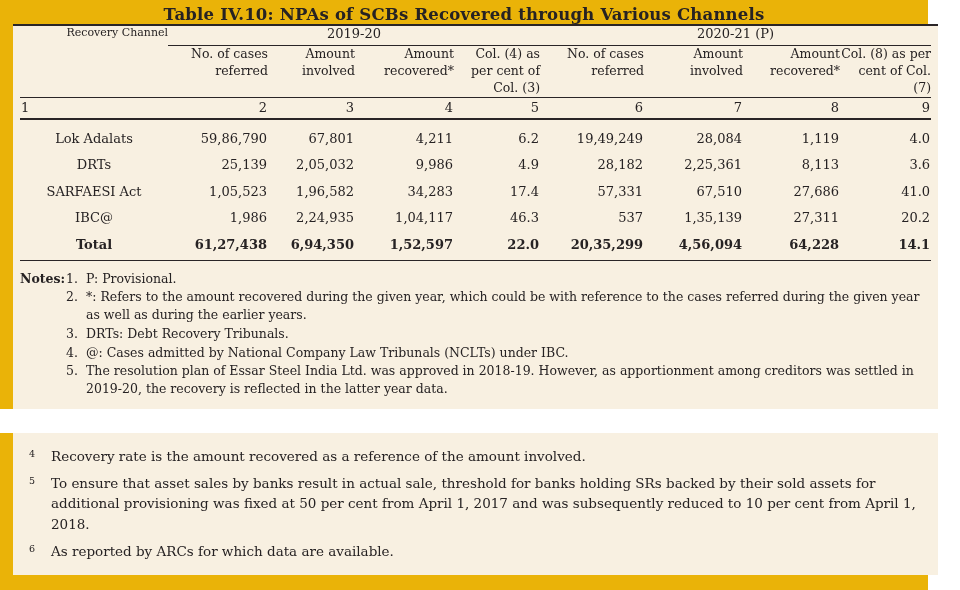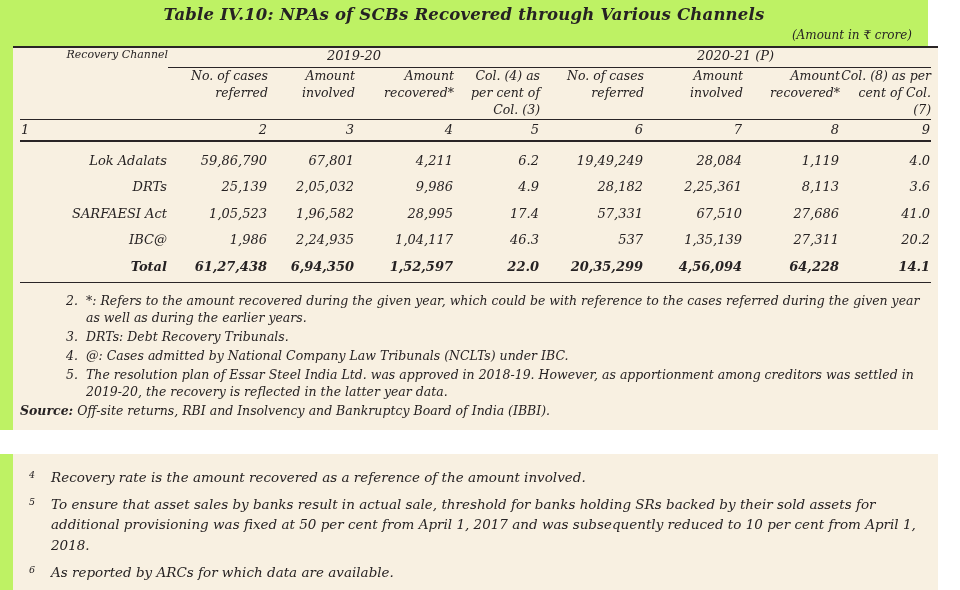--- a/index.html
+++ b/index.html
@@ -2,21 +2,21 @@
 <html><head>
 <meta charset="utf-8">
 <style>
   * { margin: 0; padding: 0; box-sizing: border-box; }
   html, body {
     width: 960px;
     background: #ffffff;
     font-family: "DejaVu Serif", "Liberation Serif", serif;
     color: #262223;
   }
-  .page { width: 928px; height: 590px; position: relative; background: #bef264; font-style: italic; }
+  .page { width: 928px; height: 590px; position: relative; background: #eab308; }
 
   .title {
     text-align: center;
     font-size: 16.5px;
     font-weight: bold;
     padding-top: 5px;
     letter-spacing: 0.2px;
   }
   .unit-note {
     text-align: right;
@@ -71,21 +71,21 @@
     border-top: 1px solid #2a2526;
     border-bottom: 2px solid #2a2526;
     font-size: 13px;
     padding: 2px 1px 3px 1px;
   }
   tr.colnum-row td:first-child { text-align: left; }
   tr.data-row td {
     font-size: 13px;
     padding: 6.5px 1px 5px 1px;
   }
-  tr.data-row td:first-child { text-align: right; }
+  tr.data-row td:first-child { text-align: center; }
   tr.data-row.first td { padding-top: 11px; }
   tr.data-row.total td {
     font-weight: bold;
     border-bottom: 1.5px solid #2a2526;
     padding-bottom: 8px;
   }
 
   .notes {
     font-size: 12.5px;
     line-height: 1.42;
@@ -121,21 +121,20 @@
     line-height: 1;
     padding-top: 3px;
   }
 </style>
 </head>
 <body>
 
 <div class="page">
 
   <div class="title">Table IV.10: NPAs of SCBs Recovered through Various Channels</div>
-  <div class="unit-note">(Amount in ₹ crore)</div>
 
   <div class="panel table-panel">
     <table class="npa">
       <colgroup>
         <col style="width:148px">
           <col style="width:100px">
           <col style="width:87px">
         <col style="width:99px">
           <col style="width:86px">
           <col style="width:104px">
@@ -195,21 +194,21 @@
           <td>4.9</td>
           <td>28,182</td>
           <td>2,25,361</td>
           <td>8,113</td>
           <td>3.6</td>
         </tr>
         <tr class="data-row">
           <td>SARFAESI Act</td>
           <td>1,05,523</td>
           <td>1,96,582</td>
-          <td>28,995</td>
+          <td>34,283</td>
           <td>17.4</td>
           <td>57,331</td>
           <td>67,510</td>
           <td>27,686</td>
           <td>41.0</td>
         </tr>
         <tr class="data-row">
           <td>IBC@</td>
           <td>1,986</td>
           <td>2,24,935</td>
@@ -229,42 +228,43 @@
           <td>20,35,299</td>
           <td>4,56,094</td>
           <td>64,228</td>
           <td>14.1</td>
         </tr>
       </tbody>
     </table>
 
     <div class="notes">
       <div class="note-row">
+        <span class="notes-label">Notes:</span>
+        <span class="note-num">1.</span>
+        <span>P: Provisional.</span>
+      </div>
+      <div class="note-row">
         <span></span>
         <span class="note-num">2.</span>
         <span>*: Refers to the amount recovered during the given year, which could be with reference to the cases referred during the given year as well as during the earlier years.</span>
       </div>
       <div class="note-row">
         <span></span>
         <span class="note-num">3.</span>
         <span>DRTs: Debt Recovery Tribunals.</span>
       </div>
       <div class="note-row">
         <span></span>
         <span class="note-num">4.</span>
         <span>@: Cases admitted by National Company Law Tribunals (NCLTs) under IBC.</span>
       </div>
       <div class="note-row">
         <span></span>
         <span class="note-num">5.</span>
         <span>The resolution plan of Essar Steel India Ltd. was approved in 2018-19. However, as apportionment among creditors was settled in 2019-20, the recovery is reflected in the latter year data.</span>
-      </div>
-      <div class="source-line">
-        <span class="source-label">Source:</span>
-        <span>Off-site returns, RBI and Insolvency and Bankruptcy Board of India (IBBI).</span>
       </div>
     </div>
   </div>
 
   <div class="gap"></div>
 
   <div class="panel footnote-panel">
     <div class="footnote">
       <sup>4</sup>
       <span>Recovery rate is the amount recovered as a reference of the amount involved.</span>

